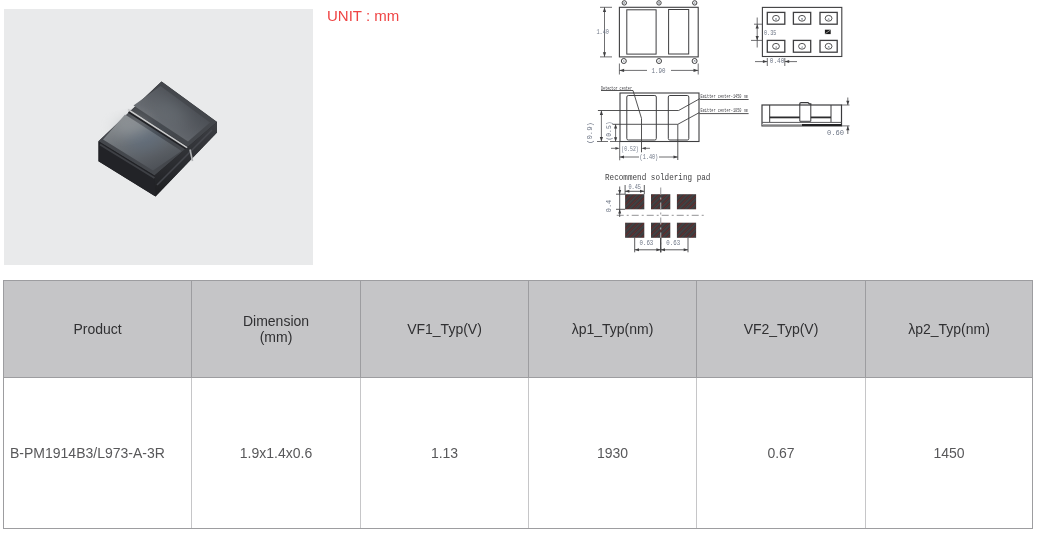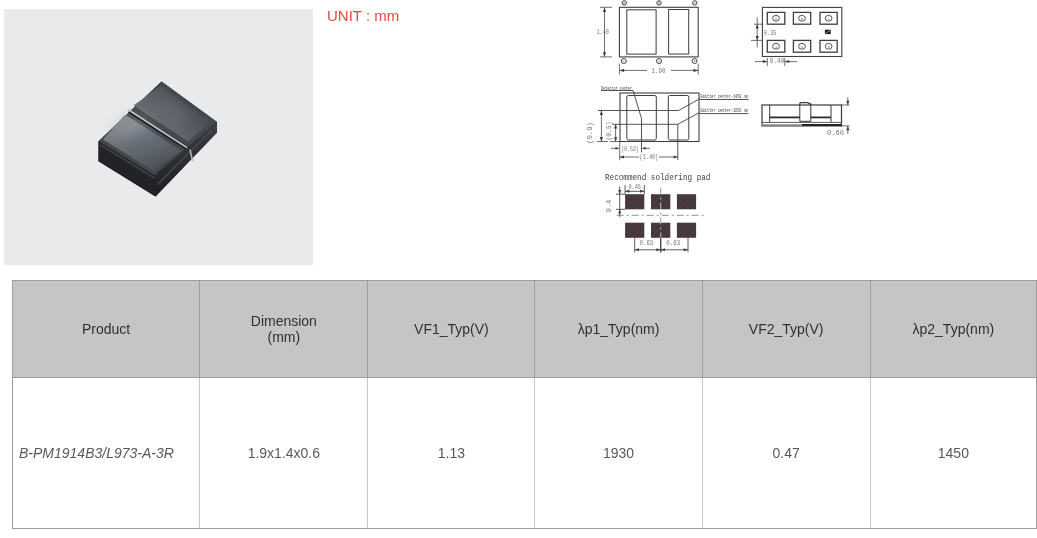--- a/index.html
+++ b/index.html
@@ -1,25 +1,25 @@
 <!DOCTYPE html>
 <html><head>
 <meta charset="utf-8">
 <style>
   html,body{margin:0;padding:0;background:#ffffff;}
   body{width:1037px;height:538px;position:relative;overflow:hidden;
        font-family:"Liberation Sans", sans-serif;}
   #photo{position:absolute;left:4px;top:9px;width:309px;height:256px;background:#e9eaeb;}
   #unit{position:absolute;left:327px;top:6.5px;font-size:15px;line-height:17px;color:#ef4444;}
   #draw{position:absolute;left:580px;top:0px;}
-  table{position:absolute;left:12px;top:280px;border-collapse:collapse;table-layout:fixed;}
+  table{position:absolute;left:3px;top:280px;border-collapse:collapse;table-layout:fixed;}
   td{border:1px solid #c6c6c8;font-size:14px;text-align:center;vertical-align:middle;padding:0;}
   tr.hdr td{background:#c5c5c7;border:1px solid #9d9da0;color:#303032;height:96px;}
   tr.dat td{background:#ffffff;color:#58585a;height:150px;border-bottom-color:#9d9da0;}
-  tr.dat td:first-child{border-left-color:#9d9da0;font-style:italic;}
+  tr.dat td:first-child{border-left-color:#9d9da0;}
   tr.dat td:last-child{border-right-color:#9d9da0;}
   table{border:1px solid #9d9da0;}
 </style>
 </head>
 <body>
 <div id="photo">
 <svg width="309" height="256" viewBox="0 0 309 256">
   <defs>
     <linearGradient id="gw1" x1="0" y1="0.85" x2="1" y2="0.1">
       <stop offset="0" stop-color="#7b7f83"></stop>
@@ -296,17 +296,17 @@
     <td>VF1_Typ(V)</td>
     <td>λp1_Typ(nm)</td>
     <td>VF2_Typ(V)</td>
     <td>λp2_Typ(nm)</td>
   </tr>
   <tr class="dat">
     <td style="text-align:left;padding-left:6px;">B-PM1914B3/L973-A-3R</td>
     <td>1.9x1.4x0.6</td>
     <td>1.13</td>
     <td>1930</td>
-    <td>0.47</td>
+    <td>0.67</td>
     <td>1450</td>
   </tr>
 </tbody>
   </table>
 
 </body></html>

